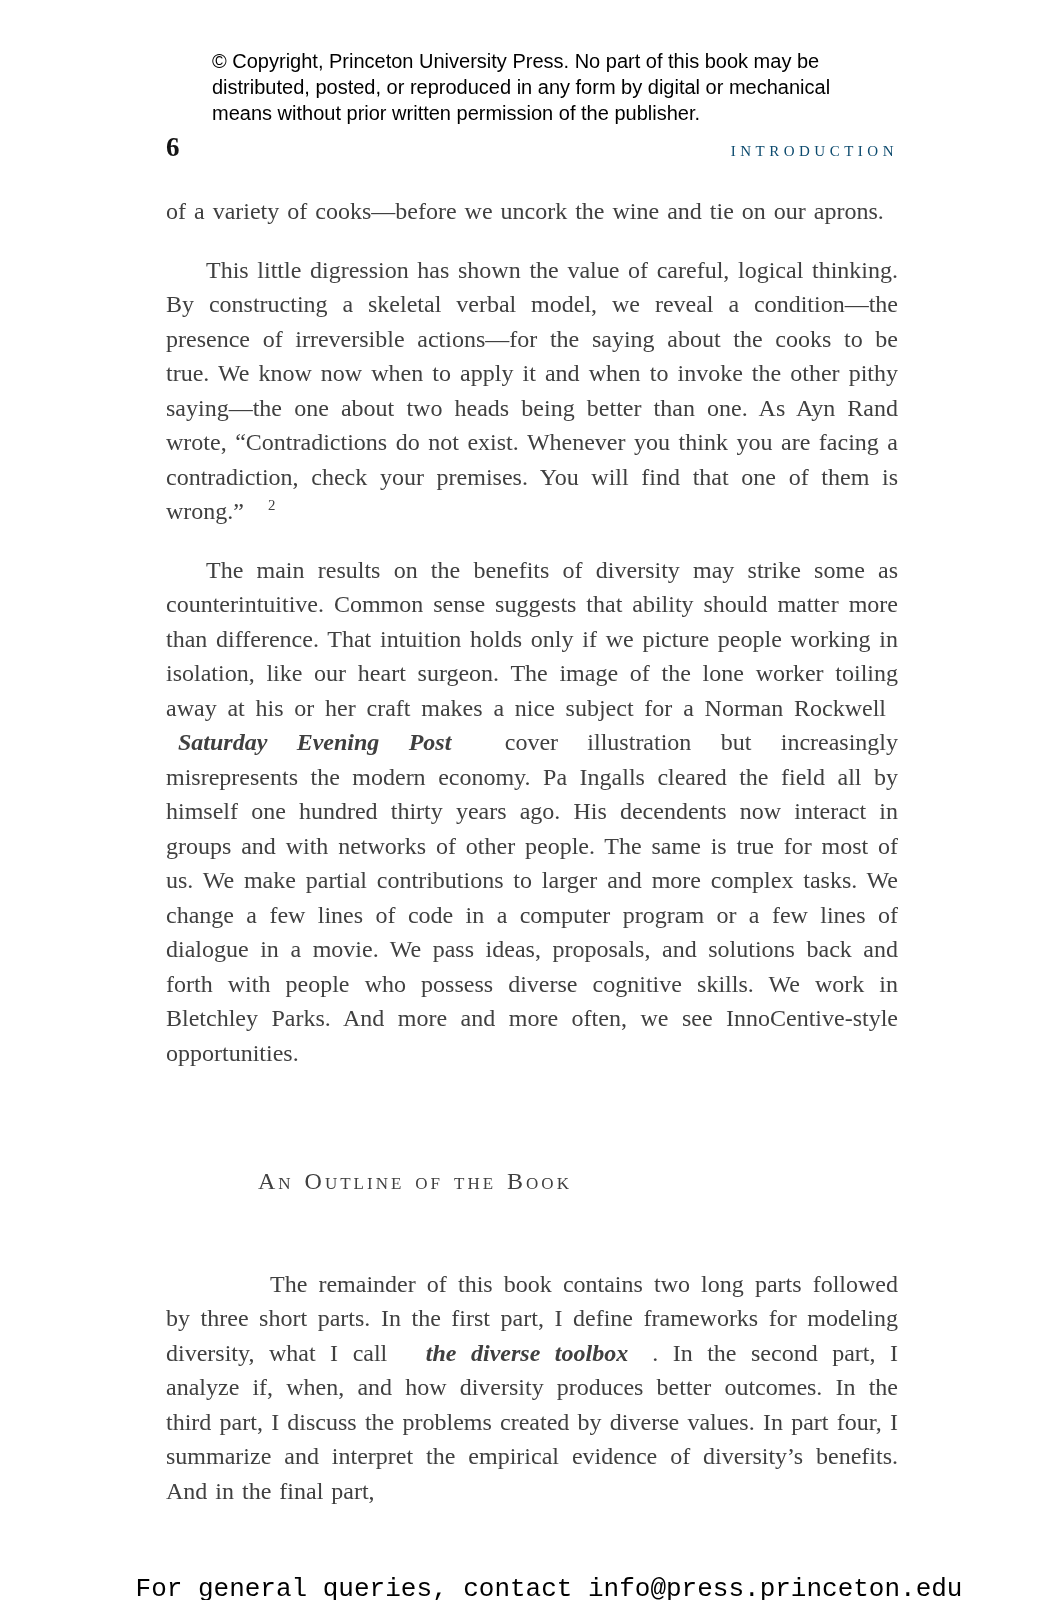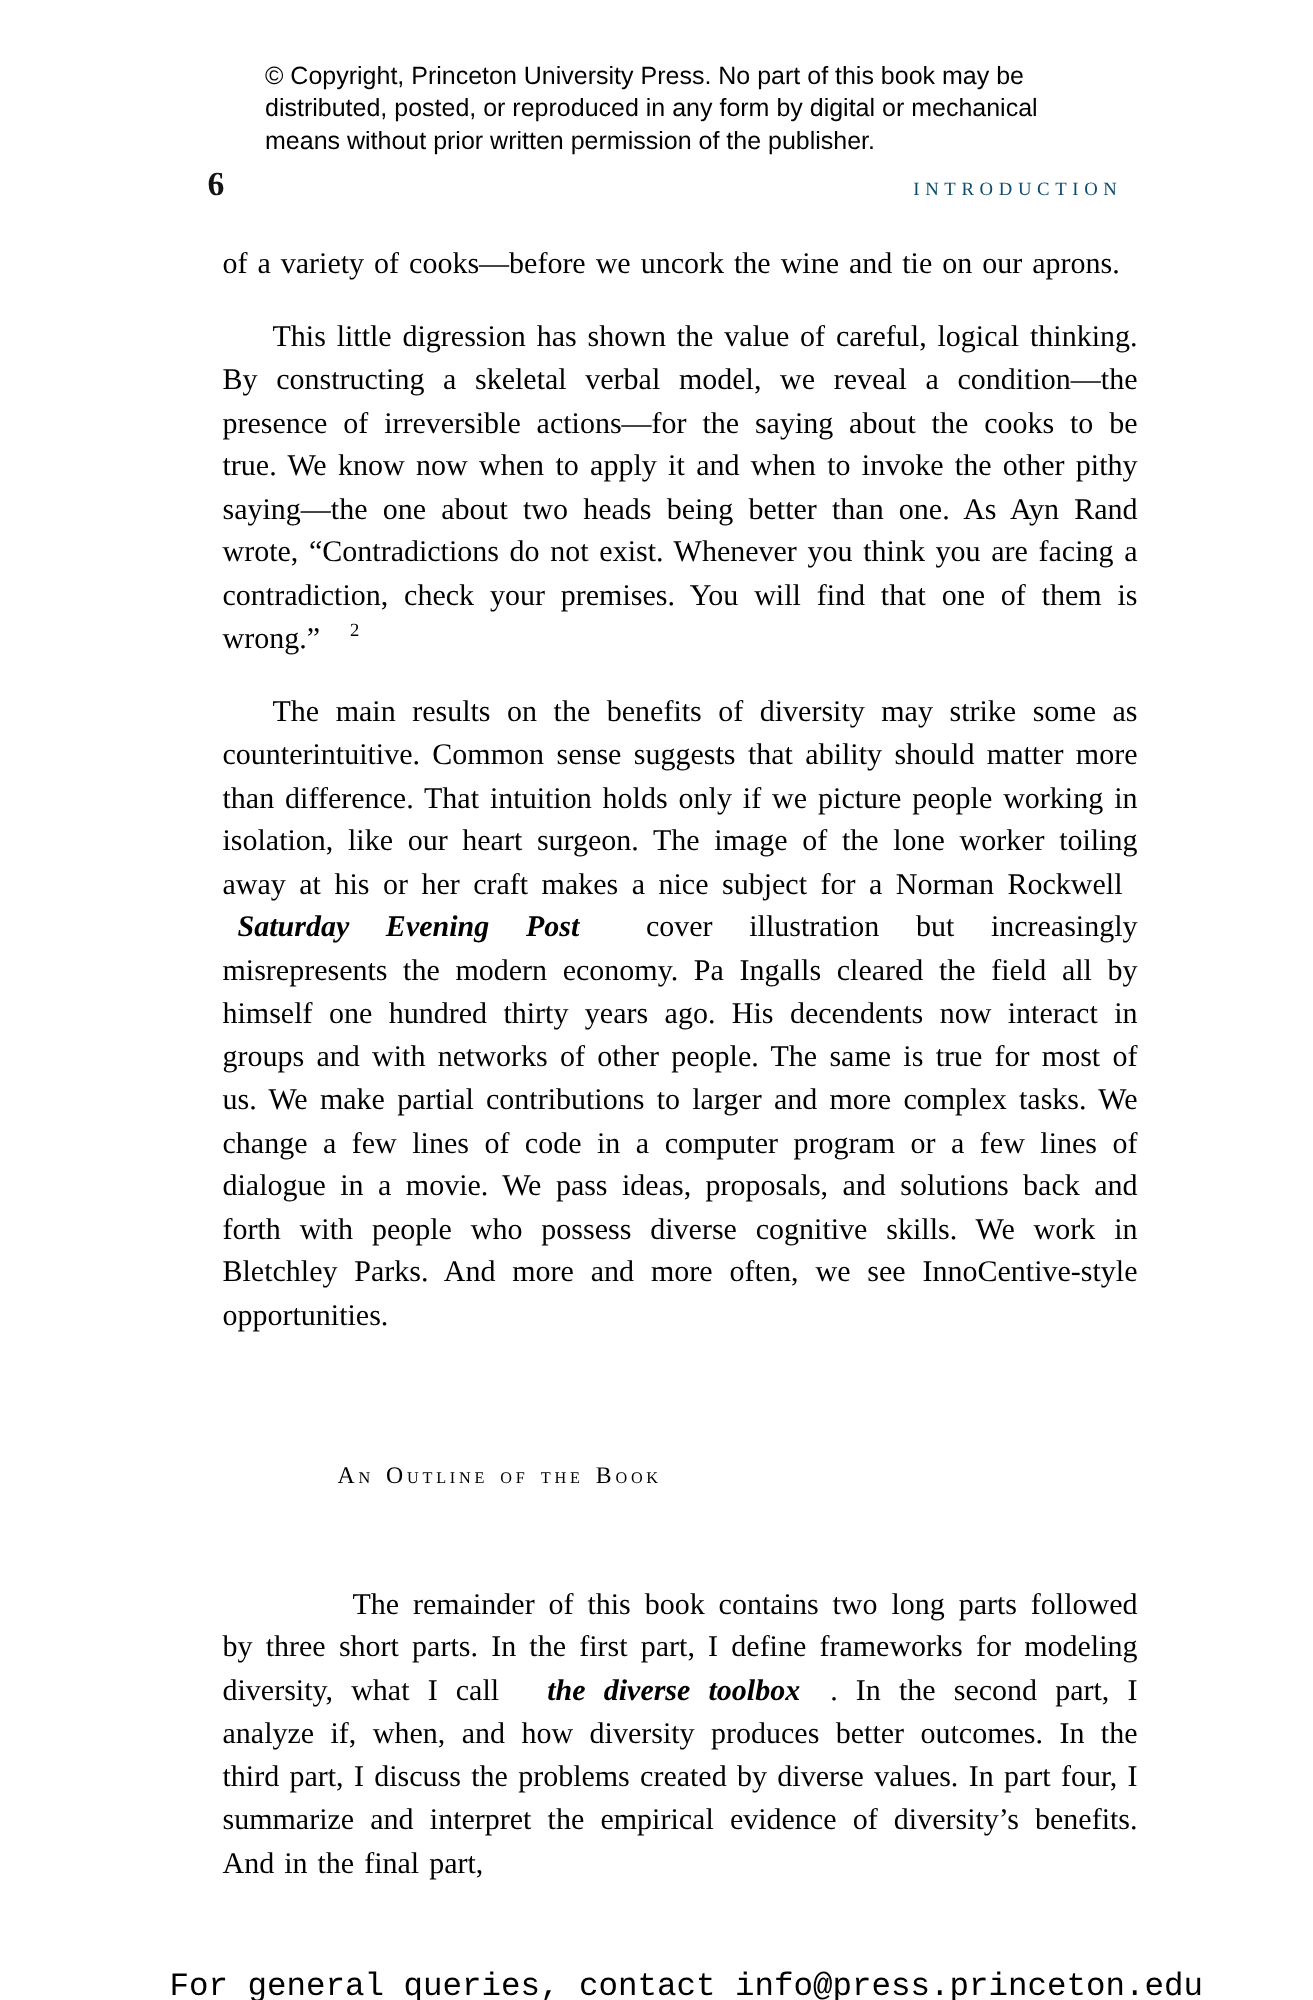--- a/index.html
+++ b/index.html
@@ -40,40 +40,40 @@
     color: #141414;
   }
   .chapter-title {
     font-size: 15px;
     letter-spacing: 4.5px;
     color: #0c4a6e;
   }
   .body-text {
     position: absolute;
     top: 146px;
-    left: 130px;
+    left: 118px;
     width: 780px;
     font-size: 24px;
     line-height: 34.5px;
     text-align: justify;
     word-spacing: 2px;
-    color: #000000;
+    color: #404040;
   }
   .body-text p { text-indent: 28px; margin: 0; }
   .body-text p.no-indent { text-indent: 0; }
   .body-text p.outline-para { text-indent: 92px; margin-top: 11px; }
   .body-text em { font-style: italic; font-weight: bold; }
   sup.footnote {
     font-size: 0.62em;
     vertical-align: super;
     line-height: 0;
   }
   .section-heading {
     font-weight: normal;
-    font-size: 19px;
+    font-size: 24px;
     font-variant: small-caps;
     letter-spacing: 3px;
     text-align: left;
     text-indent: 0;
     margin: 70px 0 44px 92px;
   }
   .page-footer {
     position: absolute;
     top: 1538px;
     left: 0;

